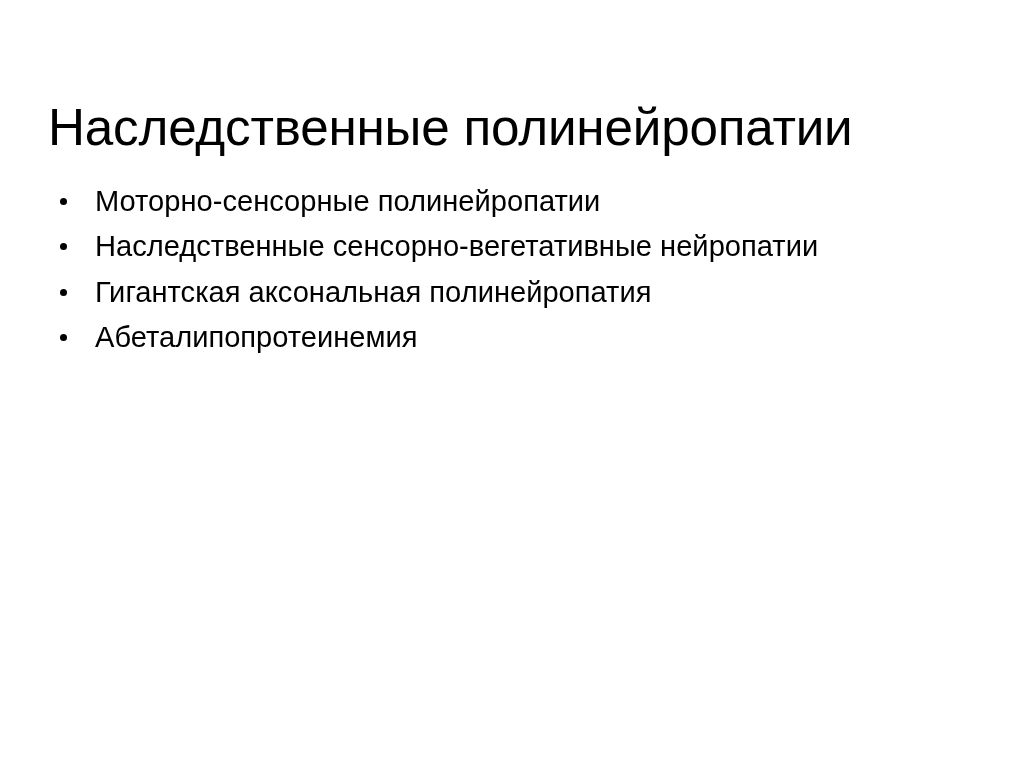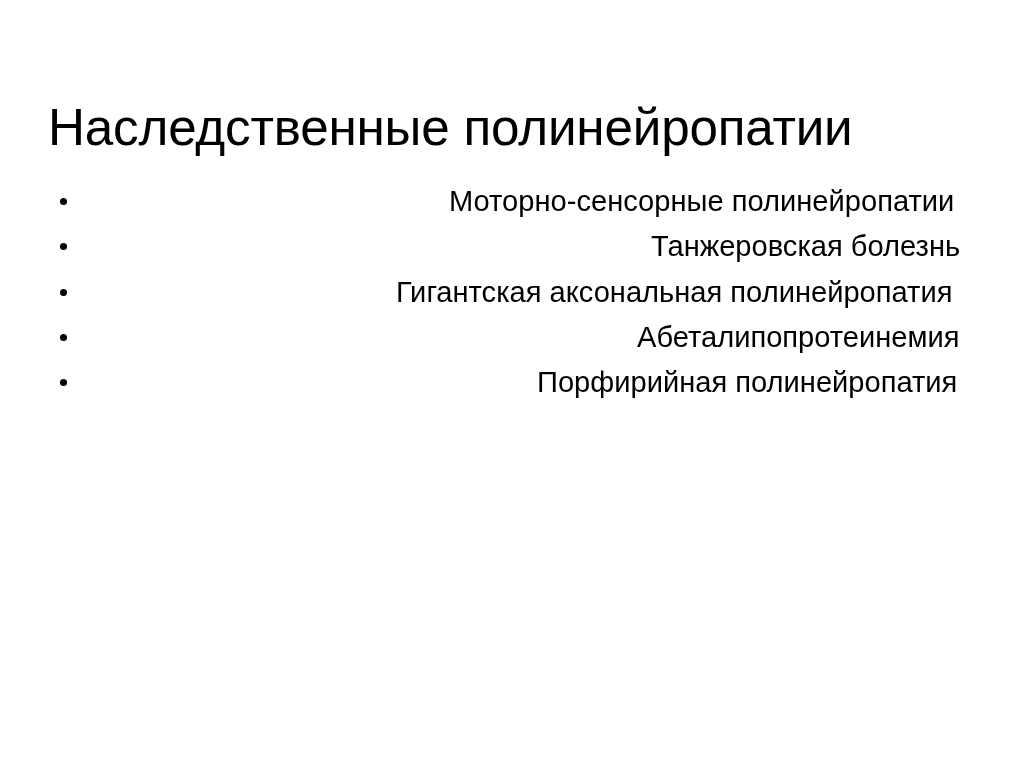--- a/index.html
+++ b/index.html
@@ -37,21 +37,20 @@
 
   
   #bullet-list {
     position: absolute;
     left: 50px;
     top: 184px;
     width: 920px;
     margin: 0;
     padding: 0;
     list-style: none;
-    text-align: right;
   }
 
   #bullet-list li.bullet-row {
     position: relative;
     height: 45.3px;
     padding-left: 45px;
     font-size: 30px;
     line-height: 32px;
     color: #000000;
     white-space: nowrap;
@@ -84,39 +83,35 @@
 
   <ul id="bullet-list">
 
     <li class="bullet-row">
       <span class="bullet-marker"></span>
       <span class="bullet-text">Моторно-сенсорные полинейропатии</span>
     </li>
 
 
 
+    <li class="bullet-row">
+      <span class="bullet-marker"></span>
+      <span class="bullet-text">Наследственные сенсорно-вегетативные нейропатии</span>
+    </li>
 
 
 
-    <li class="bullet-row">
-      <span class="bullet-marker"></span>
-      <span class="bullet-text">Танжеровская болезнь</span>
-    </li>
 
     <li class="bullet-row">
       <span class="bullet-marker"></span>
       <span class="bullet-text">Гигантская аксональная полинейропатия</span>
     </li>
 
     <li class="bullet-row">
       <span class="bullet-marker"></span>
       <span class="bullet-text">Абеталипопротеинемия</span>
     </li>
 
 
-    <li class="bullet-row">
-      <span class="bullet-marker"></span>
-      <span class="bullet-text">Порфирийная полинейропатия</span>
-    </li>
 
   </ul>
 
 </div>
 
 </body></html>

